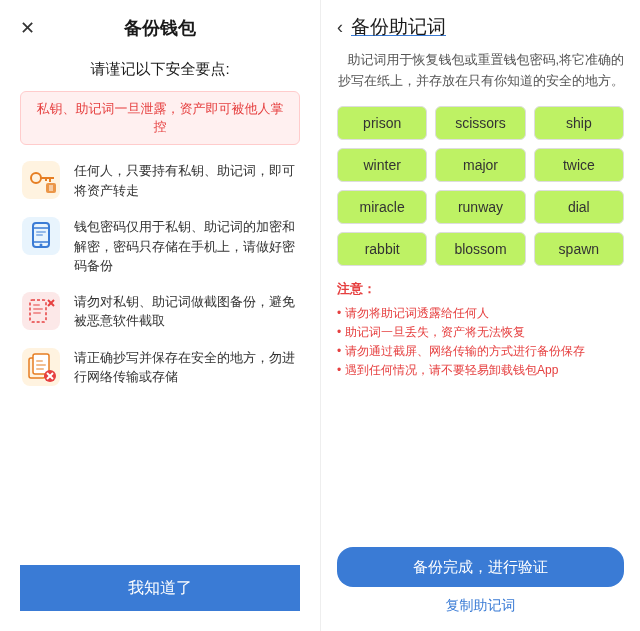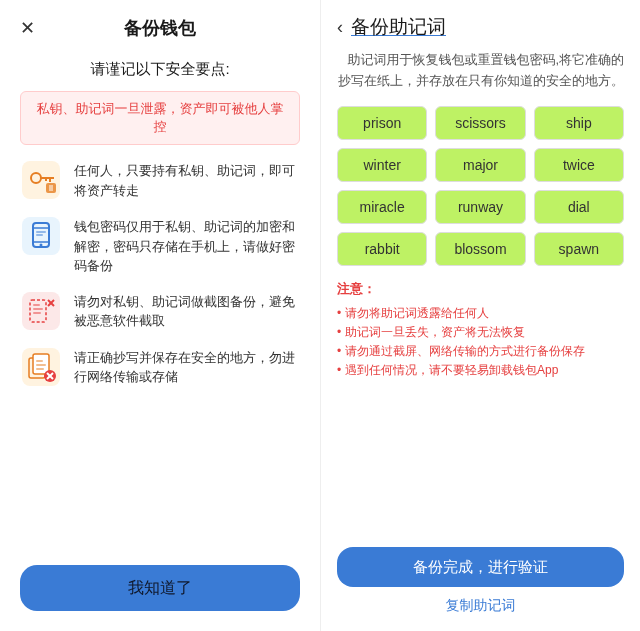--- a/index.html
+++ b/index.html
@@ -90,23 +90,23 @@
     }
 
     .left-bottom {
       padding-top: 10px;
     }
 
     .btn-confirm {
       width: 100%;
       height: 46px;
       background: #3a7bd5;
-      color: #0f172a;
+      color: #ffffff;
       border: none;
-      border-radius: 17px;
+      border-radius: 0;
       font-size: 16px;
       cursor: pointer;
     }
 
     
     .right-panel {
       width: 320px;
       height: 631px;
       background: #fff;
       display: flex;

